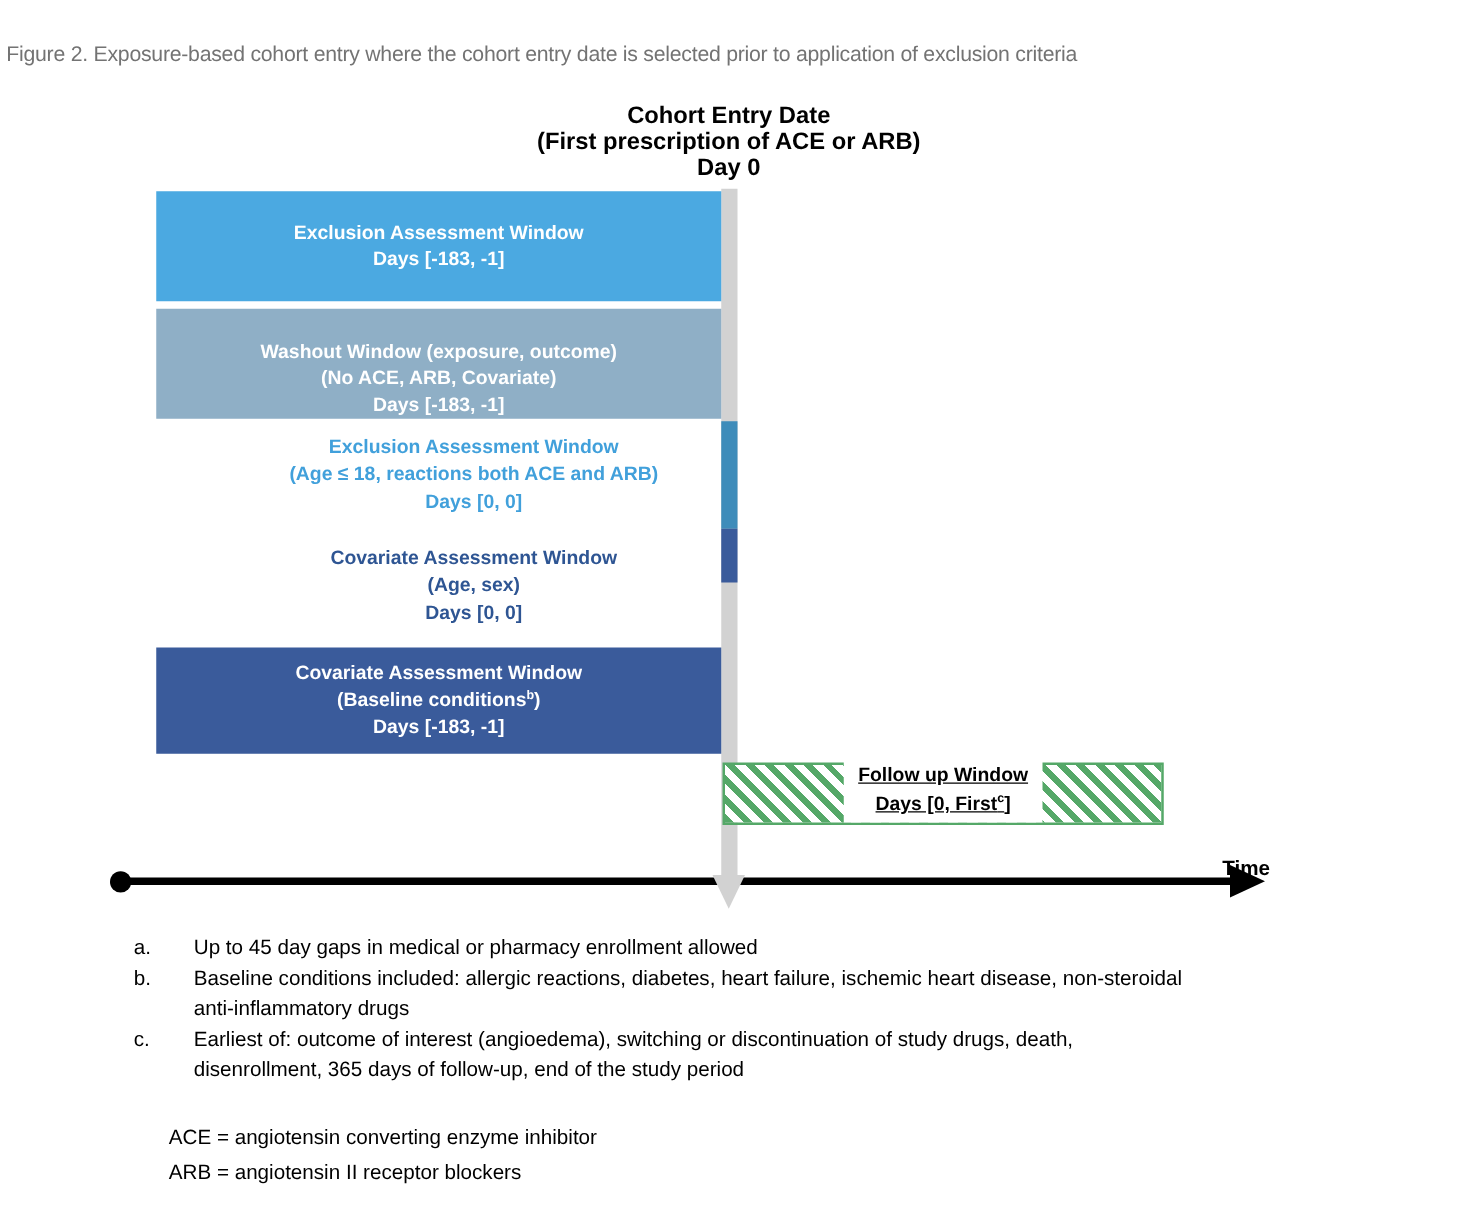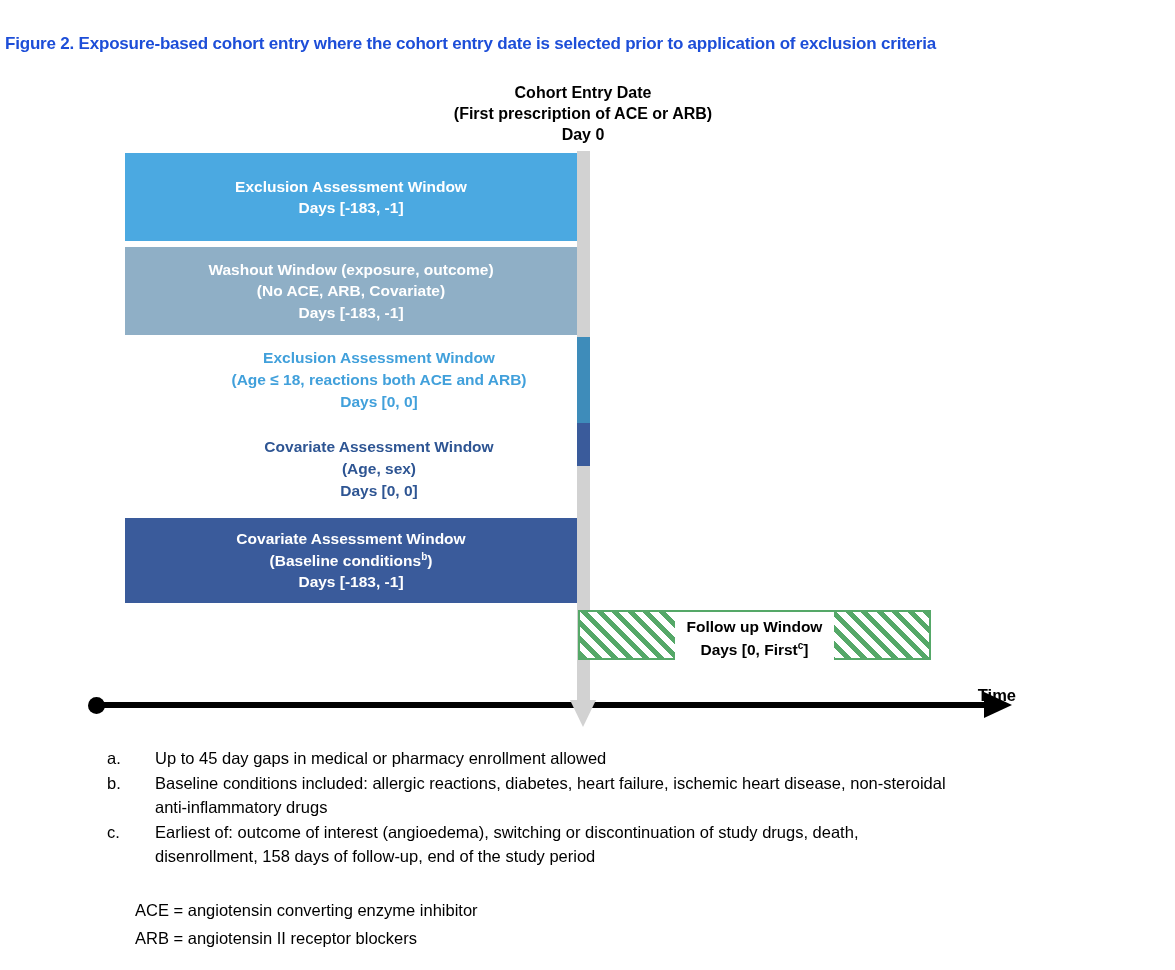--- a/index.html
+++ b/index.html
@@ -1,41 +1,41 @@
 <!DOCTYPE html>
 <html><head>
 <meta charset="utf-8">
 <style>
   html,body{margin:0;padding:0;background:#fff;}
   body{font-family:"Liberation Sans","DejaVu Sans",sans-serif;}
   .canvas{position:relative;width:1175px;height:970px;background:#fff;overflow:hidden;}
 
-  .figure-title{position:absolute;left:5px;top:34px;width:1168px;font-size:17px;font-weight:bold;color:#1d4ed8;white-space:nowrap;letter-spacing:-0.2px;}
+  .figure-title{position:absolute;left:5px;top:34px;width:1168px;font-size:17px;font-weight:normal;color:#737373;white-space:nowrap;letter-spacing:-0.2px;}
 
-  .entry-label{position:absolute;left:383px;top:82px;width:400px;text-align:center;font-weight:bold;font-size:16px;line-height:21px;color:#000;}
+  .entry-label{position:absolute;left:383px;top:82px;width:400px;text-align:center;font-weight:bold;font-size:19px;line-height:21px;color:#000;}
   .entry-label span{display:block;}
 
   .day0-bar{position:absolute;left:577px;top:151px;width:13px;height:551px;background:var(--gray_bar);z-index:1;}
   .day0-arrow{position:absolute;left:570px;top:700px;width:0;height:0;border-left:13px solid transparent;border-right:13px solid transparent;border-top:27px solid var(--gray_bar);z-index:5;}
 
   .winbox{position:absolute;left:125px;width:452px;display:flex;flex-direction:column;justify-content:center;text-align:center;color:#fff;font-weight:bold;font-size:15.5px;line-height:21.5px;z-index:2;}
   .winbox span{display:block;}
   .box-exclusion-coverage{top:153px;height:88px;background:var(--light_blue);}
-  .box-washout{top:247px;height:88px;background:var(--gray_blue);}
+  .box-washout{top:247px;height:88px;background:var(--gray_blue);justify-content:flex-end;}
   .box-covariate-baseline{top:518px;height:85px;background:var(--dark_blue);}
 
   .floating-label{position:absolute;left:153px;width:452px;text-align:center;font-weight:bold;font-size:15.5px;line-height:22px;z-index:2;}
   .floating-label span{display:block;}
   .label-exclusion-age{top:347px;color:var(--light_blue_text);}
   .label-covariate-agesex{top:436px;color:var(--dark_blue_text);}
   .minibar{position:absolute;left:577px;width:13px;z-index:2;}
   .bar-exclusion-age{top:337px;height:86px;background:var(--medium_blue);}
   .bar-covariate-agesex{top:423px;height:43px;background:var(--dark_blue);}
 
-  .followup-box{position:absolute;left:578px;top:610px;width:353px;height:50px;box-sizing:border-box;border:2px solid var(--green);background:repeating-linear-gradient(45deg,var(--green) 0 5px,#ffffff 5px 11px);display:flex;align-items:flex-start;justify-content:center;z-index:3;}
+  .followup-box{position:absolute;left:578px;top:610px;width:353px;height:50px;box-sizing:border-box;border:2px solid var(--green);background:repeating-linear-gradient(45deg,var(--green) 0 5px,#ffffff 5px 11px);display:flex;align-items:flex-end;justify-content:center;z-index:3;text-decoration:underline;}
   .followup-text{background:#fff;padding:3px 12px;text-align:center;font-weight:bold;font-size:15.5px;line-height:23px;color:#000;}
   .followup-text span{display:block;}
 
   .timeline-line{position:absolute;left:97px;top:702px;width:893px;height:6px;background:#000;z-index:2;}
   .timeline-dot{position:absolute;left:88px;top:697px;width:17px;height:17px;border-radius:50%;background:#000;z-index:2;}
   .timeline-arrow{position:absolute;left:984px;top:692px;width:0;height:0;border-top:13px solid transparent;border-bottom:13px solid transparent;border-left:28px solid #000;z-index:2;}
   .time-label{position:absolute;left:940px;top:686px;width:76px;text-align:right;font-weight:bold;font-size:16.5px;color:#000;}
 
   .footnotes{position:absolute;left:107px;top:746px;width:950px;font-size:16.5px;line-height:24.5px;color:#000;}
   .footnote{display:flex;}
@@ -111,20 +111,20 @@
       <div class="fn-text">Up to 45 day gaps in medical or pharmacy enrollment allowed</div>
     </div>
     <div class="footnote">
       <div class="marker">b.</div>
       <div class="fn-text">Baseline conditions included: allergic reactions, diabetes, heart failure, ischemic heart disease, non-steroidal
 anti-inflammatory drugs</div>
     </div>
     <div class="footnote">
       <div class="marker">c.</div>
       <div class="fn-text">Earliest of: outcome of interest (angioedema), switching or discontinuation of study drugs, death,
-disenrollment, 158 days of follow-up, end of the study period</div>
+disenrollment, 365 days of follow-up, end of the study period</div>
     </div>
   </div>
 
   <div class="abbreviations">ACE = angiotensin converting enzyme inhibitor
 ARB = angiotensin II receptor blockers</div>
 
 </div>
 
 </body></html>

